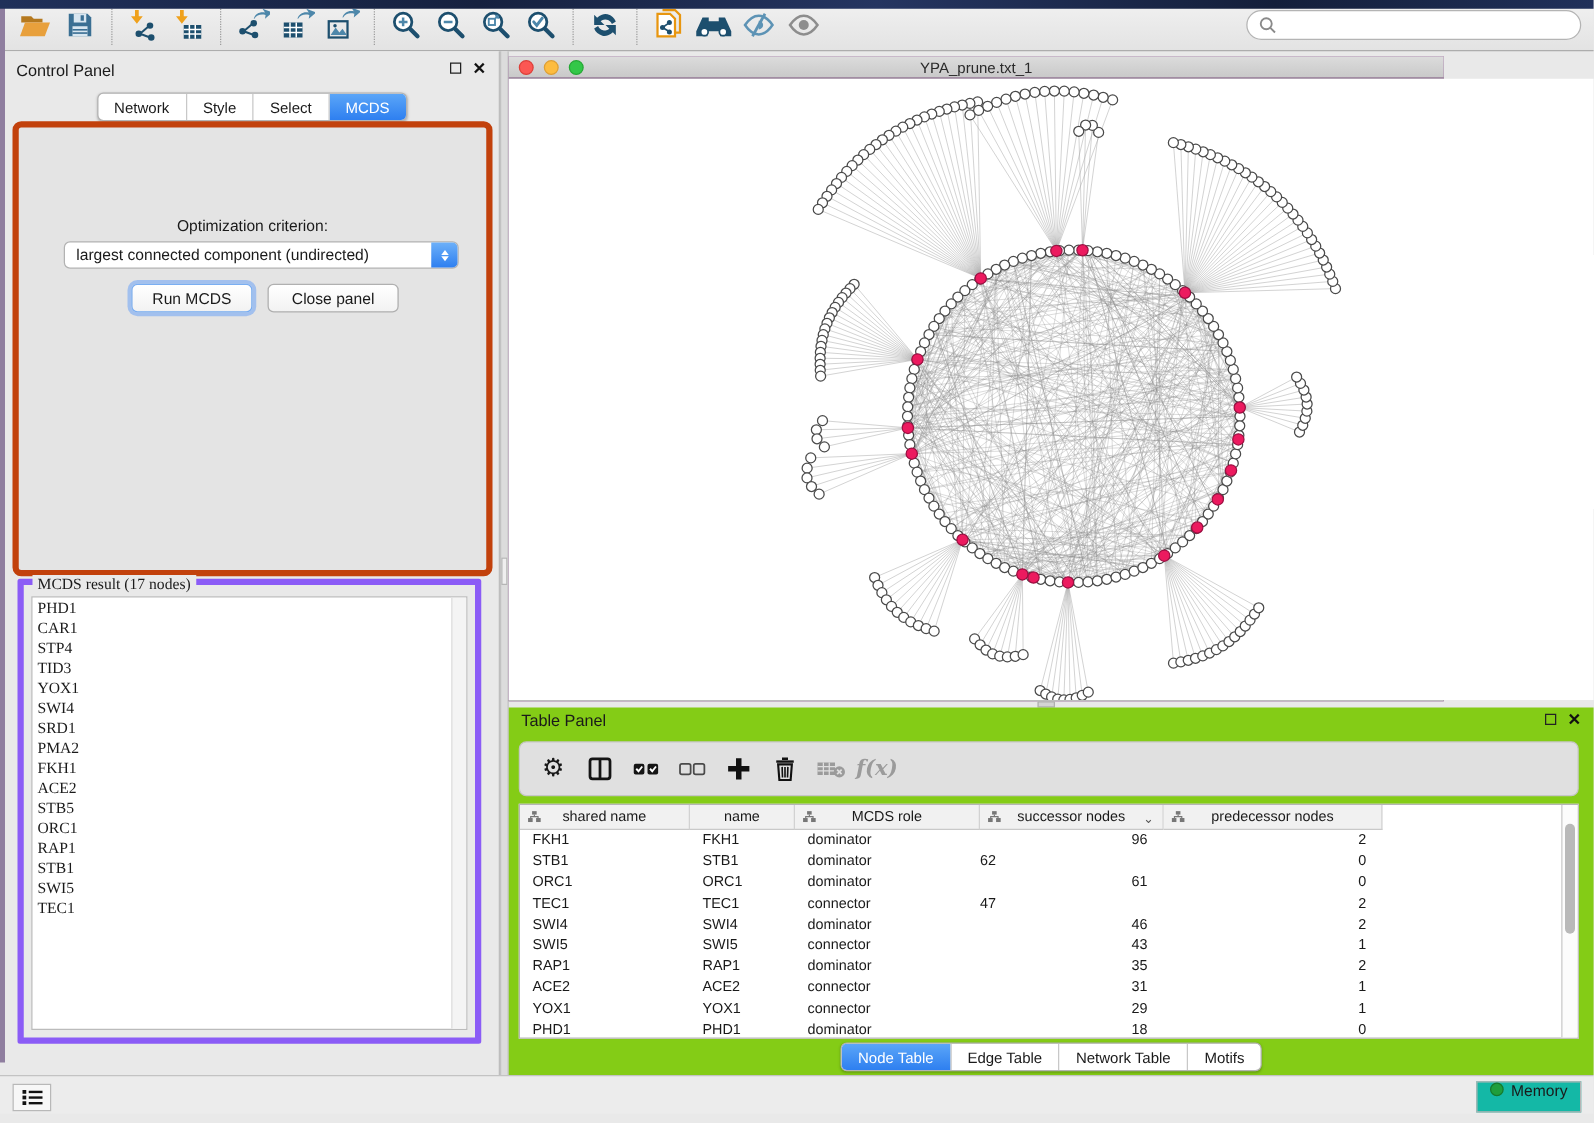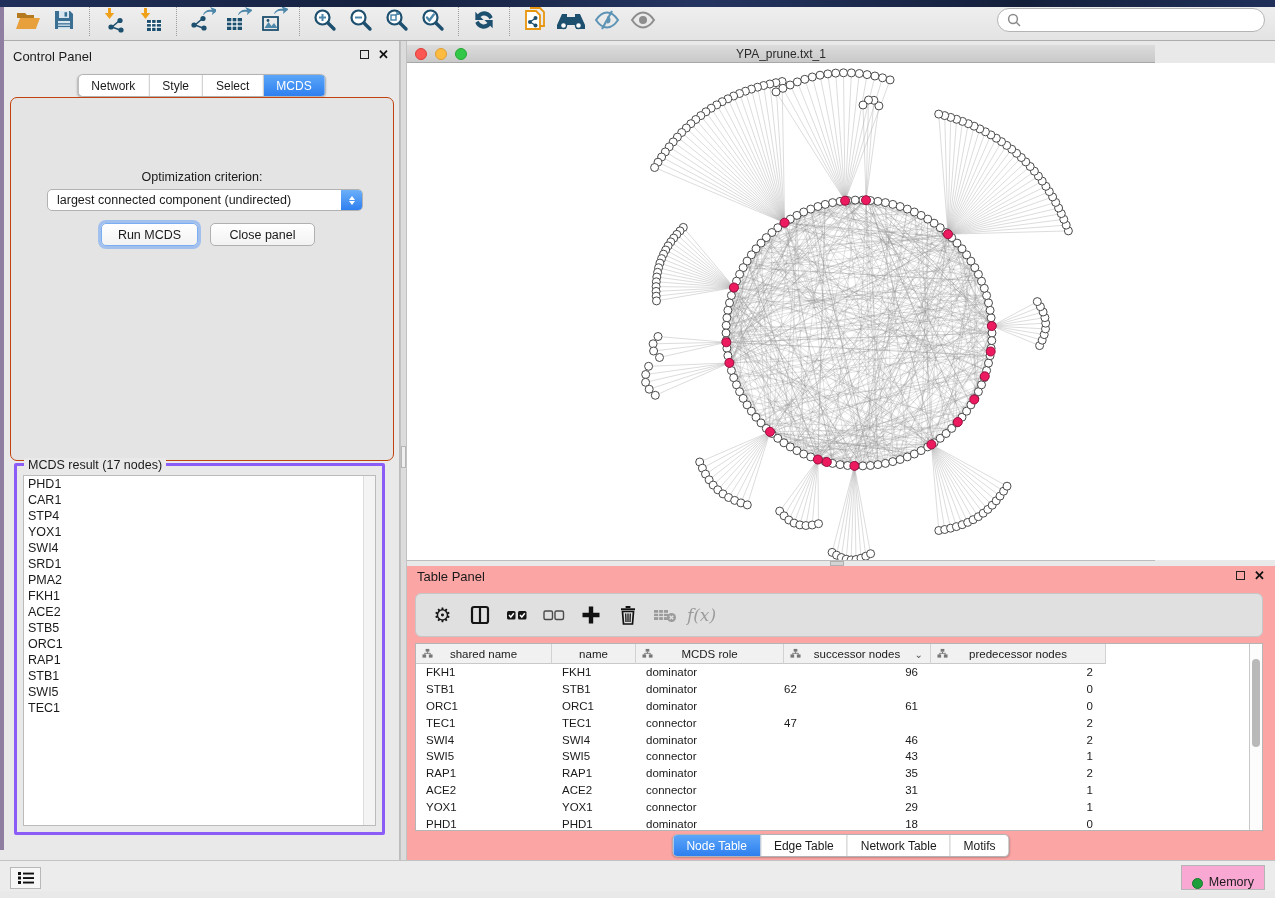--- a/index.html
+++ b/index.html
@@ -31,36 +31,36 @@
   .close-glyph{font-size:13px;font-weight:bold;color:#111;line-height:9px;}
 
   .seg{display:flex;background:#fff;border:1px solid #b3b3b3;border-radius:5px;overflow:hidden;
        box-shadow:0 1px 2px rgba(0,0,0,.22);height:21px;font-size:12px;align-items:stretch;}
   .seg>div{display:flex;align-items:center;padding:0 13px;border-left:1px solid #c8c8c8;cursor:default;}
   .seg>div:first-child{border-left:none;}
   .seg>div.sel{background:linear-gradient(#5ba6f8,#2e7ff0);color:#fff;}
 
   #cp-tabs{top:33px;left:50%;transform:translateX(-50%);}
 
-  #cp-inner{left:6px;top:56px;width:384px;height:364px;background:#e4e4e4;border:1px solid #c2410c;border-radius:7px;box-sizing:border-box;}
+  #cp-inner{left:6px;top:56px;width:384px;height:364px;background:#e4e4e4;border:5px solid #c2410c;border-radius:7px;box-sizing:border-box;}
   #opt-label{top:72px;width:100%;text-align:center;font-size:12.5px;}
   #criterion{top:91px;left:36px;width:316px;height:22px;background:#fff;border:1px solid #b2b2b2;border-radius:5px;
      display:flex;align-items:center;box-sizing:border-box;font-size:12.5px;}
   #criterion .val{flex:1;padding-left:9px;white-space:nowrap;}
   #criterion .cap{width:21px;height:100%;background:linear-gradient(#6cb0f9,#2e7ff0);border-radius:0 4px 4px 0;
      display:flex;flex-direction:column;align-items:center;justify-content:center;gap:1px;}
   .mini-arrow{width:0;height:0;border-left:3.5px solid transparent;border-right:3.5px solid transparent;}
   .mini-up{border-bottom:4px solid #fff;} .mini-down{border-top:4px solid #fff;}
 
   .cp-btn{height:23px;background:linear-gradient(#ffffff,#f2f2f2);border:1px solid #b0b0b0;border-radius:5px;
      font-size:12.5px;display:flex;align-items:center;justify-content:center;box-sizing:border-box;}
   #run-btn{top:125px;left:90px;width:97px;border-color:#7aaef2;box-shadow:0 0 0 3px rgba(82,148,250,.45);}
   #closepanel-btn{top:125px;left:199px;width:105px;}
 
-  #mcds-fieldset{left:10px;top:422px;width:371px;height:372px;border:3px solid #8b5cf6;border-radius:2px;background:#e9e9e9;box-sizing:border-box;}
+  #mcds-fieldset{left:10px;top:422px;width:371px;height:372px;border:5px solid #8b5cf6;border-radius:2px;background:#e9e9e9;box-sizing:border-box;font-family:Liberation Serif, serif;}
   #mcds-legend{position:absolute;top:-8px;left:7px;background:#e9e9e9;padding:0 4px;font-size:12.5px;}
   #mcds-list{position:absolute;left:6px;top:9px;right:6px;bottom:6px;background:#fff;border:1px solid #bbb;overflow:hidden;}
   #mcds-list .item{font-size:12.5px;line-height:16px;padding-left:4px;}
   #mcds-scroll{position:absolute;top:0;right:0;width:11px;height:100%;background:#f4f4f4;border-left:1px solid #ddd;}
 
   
   #vsplit{left:400px;top:41px;width:7px;height:819px;background:#dcdcdc;border-left:1px solid #c2c2c2;border-right:1px solid #c2c2c2;box-sizing:border-box;}
   #vsplit-handle{position:absolute;left:0px;top:405px;width:5px;height:22px;background:#efefef;border:1px solid #b5b5b5;box-sizing:border-box;}
 
   
@@ -70,47 +70,47 @@
      display:flex;align-items:center;}
   #net-title{position:absolute;width:100%;text-align:center;font-size:12px;color:#2a2a2a;}
   .tl{width:12px;height:12px;border-radius:50%;margin-left:8px;box-sizing:border-box;z-index:2;}
   .tl.red{background:#fc5753;border:1px solid #dd3e38;}
   .tl.yellow{background:#fdbc40;border:1px solid #de9f34;}
   .tl.grn{background:#33c748;border:1px solid #24a834;}
   #net-canvas{position:absolute;left:0;top:18px;width:868px;height:497px;background:#fff;}
   #net-hsplit-handle{left:830px;top:561px;width:14px;height:5px;background:#d4d4d4;border:1px solid #b0b0b0;box-sizing:border-box;}
 
   
-  #table-panel{left:407px;top:566px;width:868px;height:294px;background:#fca5a5;box-sizing:border-box;}
+  #table-panel{left:407px;top:566px;width:868px;height:294px;background:#84cc16;box-sizing:border-box;}
   #tp-toolbar{position:absolute;left:8px;top:27px;width:848px;height:44px;background:#e0e0e0;
      border:1px solid #c6c6c6;border-radius:6px;box-sizing:border-box;display:flex;align-items:center;padding:0 10px;gap:4px;}
   .tp-btn{width:33px;height:34px;display:flex;align-items:center;justify-content:center;flex:0 0 auto;}
   .gear-glyph{font-size:20px;color:#181818;line-height:20px;}
-  .fx-glyph{font-family:"DejaVu Serif",serif;font-style:italic;font-size:17px;color:#9b9b9b;}
+  .fx-glyph{font-family:"DejaVu Serif",serif;font-style:italic;font-size:17px;color:#9b9b9b;font-weight:bold;}
 
   #tbl{position:absolute;left:8px;top:77px;width:848px;height:188px;background:#fff;border:1px solid #b5b5b5;box-sizing:border-box;}
   #tbl-head{position:absolute;left:0;top:0;height:20px;display:flex;}
   .th{position:relative;height:20px;background:#f1f1f1;border-bottom:1px solid #c9c9c9;border-right:1px solid #d2d2d2;
       box-sizing:border-box;font-size:11.5px;display:flex;align-items:center;justify-content:center;}
   .th .hier{position:absolute;left:6px;top:4px;}
   .th .menu-chev{position:absolute;right:7px;top:5px;font-size:10px;color:#555;}
   #tbl-body{position:absolute;left:0;top:20px;right:12px;bottom:0;}
   .tr{display:flex;height:16.8px;align-items:center;}
   .td{font-size:11.5px;box-sizing:border-box;white-space:nowrap;overflow:hidden;}
   #tbl-scroll{position:absolute;top:0;right:0;width:12px;height:100%;border-left:1px solid #c9c9c9;background:#fcfcfc;}
   #tbl-thumb{position:absolute;left:2px;right:2px;top:15px;height:88px;background:#b9b9b9;border-radius:4px;}
 
   #table-tabs{position:absolute;top:268px;left:50%;transform:translateX(-50%);}
 
   
   #status-bar{left:0;top:860px;width:1275px;height:31px;background:#ececec;border-top:1px solid #c3c3c3;box-sizing:border-box;}
   #list-btn{position:absolute;left:10px;top:6px;width:31px;height:22px;background:#f7f7f7;border:1px solid #b8b8b8;
      display:flex;align-items:center;justify-content:center;box-sizing:border-box;}
-  #memory-btn{position:absolute;right:10px;top:4px;height:25px;padding:0 10px;background:#f9a8d4;border:1px solid #b5b5b5;
-     display:flex;align-items:flex-end;gap:6px;font-size:12.5px;box-sizing:border-box;}
+  #memory-btn{position:absolute;right:10px;top:4px;height:25px;padding:0 10px;background:#14b8a6;border:1px solid #b5b5b5;
+     display:flex;align-items:flex-start;gap:6px;font-size:12.5px;box-sizing:border-box;}
   #memory-dot{width:11px;height:11px;border-radius:50%;background:#1f9e3c;border:1px solid #157a2c;box-sizing:border-box;}
 </style>
 </head>
 <body>
 
 <div id="toolbar" class="abs">
   <div class="tb-btn">
     <svg width="26" height="24" viewBox="0 0 26 24">
         <path d="M2 5h8l2 2h7v3H2z" fill="#b5791f"></path>
         <path d="M1 21l4-11h20l-4.2 11z" fill="#e8a03c"></path>
@@ -297,20 +297,21 @@
     <div id="run-btn" class="cp-btn abs">Run MCDS</div>
     <div id="closepanel-btn" class="cp-btn abs">Close panel</div>
   </div>
 
   <div id="mcds-fieldset" class="abs">
     <div id="mcds-legend">MCDS result (17 nodes)</div>
     <div id="mcds-list">
       <div class="item">PHD1</div>
         <div class="item">CAR1</div>
         <div class="item">STP4</div>
+        <div class="item">TID3</div>
         <div class="item">YOX1</div>
         <div class="item">SWI4</div>
         <div class="item">SRD1</div>
         <div class="item">PMA2</div>
         <div class="item">FKH1</div>
         <div class="item">ACE2</div>
         <div class="item">STB5</div>
         <div class="item">ORC1</div>
         <div class="item">RAP1</div>
         <div class="item">STB1</div>

